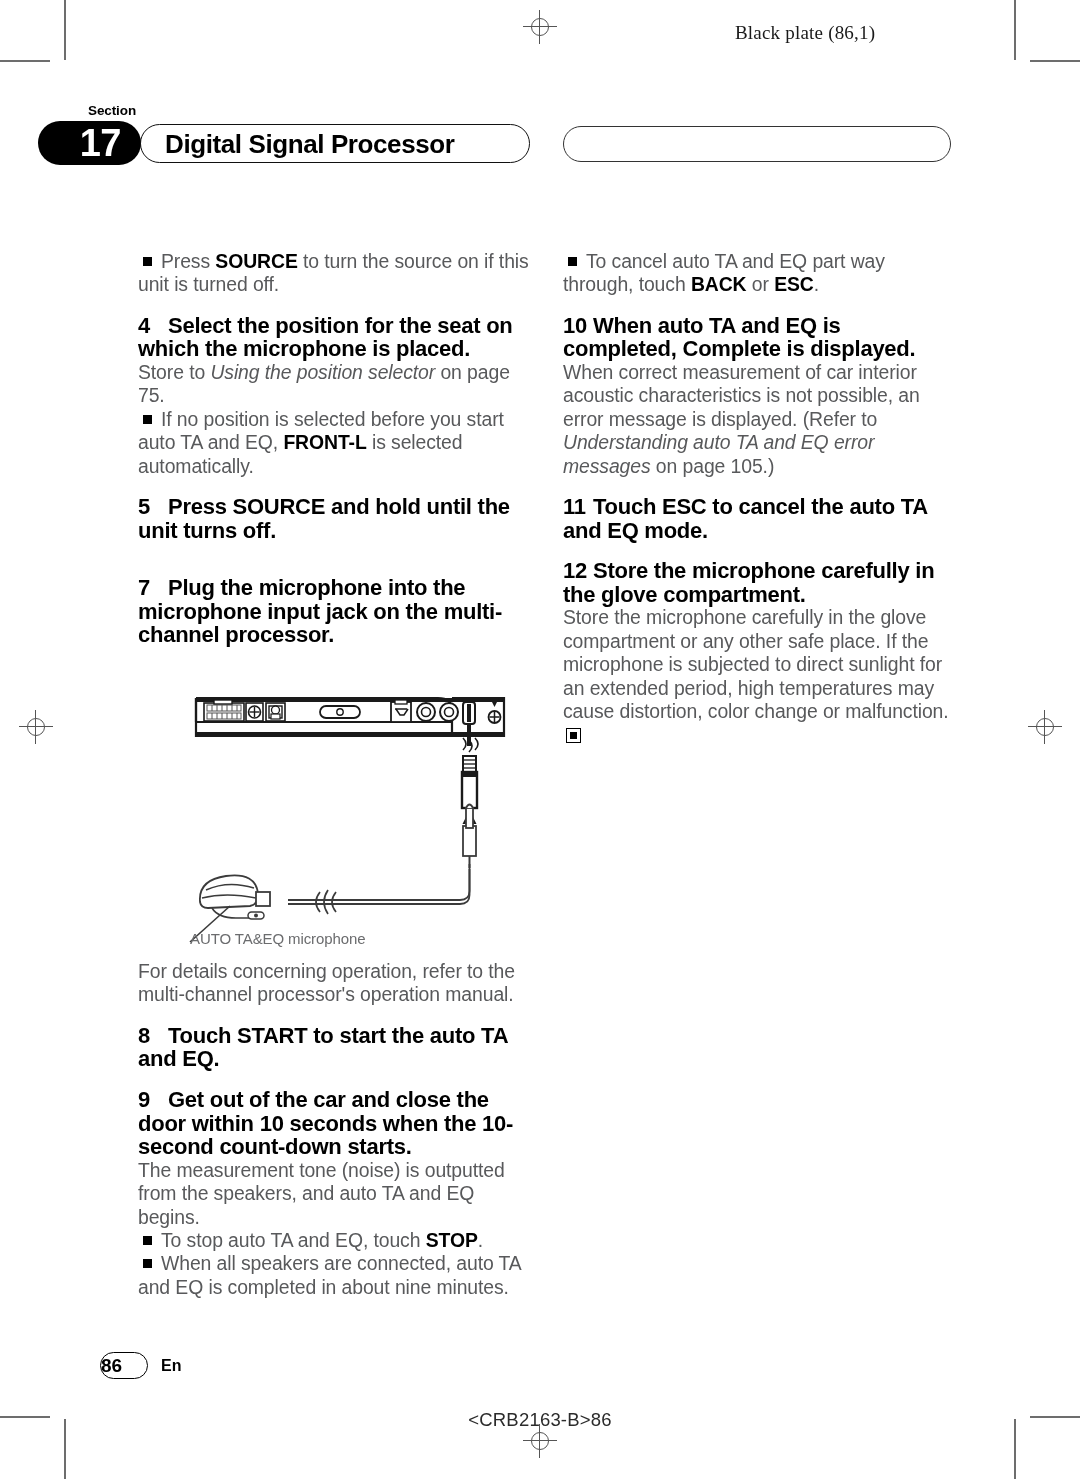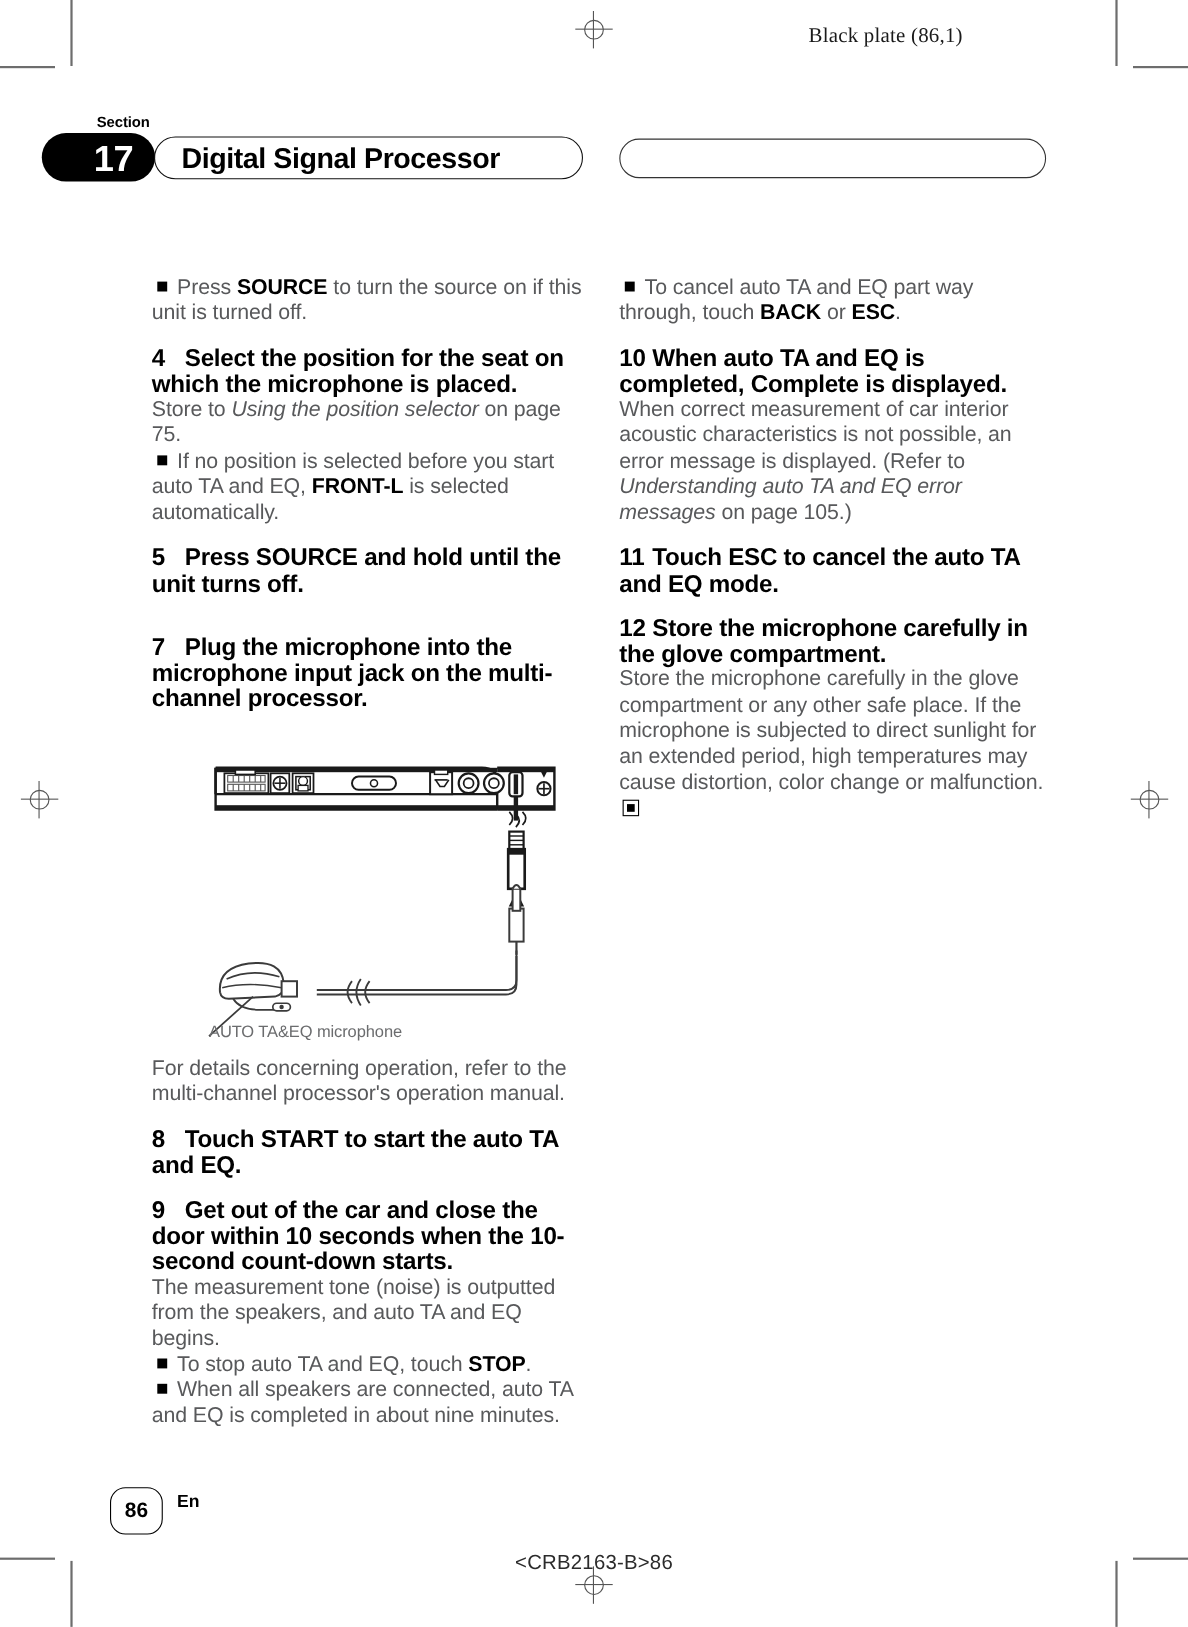--- a/index.html
+++ b/index.html
@@ -33,21 +33,21 @@
     position:absolute;left:88px;top:103px;
     font-size:13.5px;font-weight:bold;letter-spacing:-.1px;color:#000;
   }
   .secnum{
     position:absolute;left:38px;top:121px;width:103px;height:44px;
     background:#000;border-radius:22px;
     display:flex;align-items:center;justify-content:flex-end;
     box-sizing:border-box;padding-right:20px;
   }
   .secnum span{
-    color:#fff;font-size:33px;font-weight:bold;line-height:1;letter-spacing:-.5px;
+    color:#fff;font-size:38px;font-weight:bold;line-height:1;letter-spacing:-.5px;
   }
   .titlepill{
     position:absolute;left:140px;top:124px;width:390px;height:39px;
     border:1.6px solid #111;border-radius:20px;box-sizing:border-box;
     display:flex;align-items:center;padding-left:24px;
   }
   .titlepill span{font-size:26px;font-weight:bold;letter-spacing:-.4px;line-height:1;}
   .emptypill{
     position:absolute;left:563px;top:126px;width:388px;height:36px;
     border:1.4px solid #333;border-radius:19px;box-sizing:border-box;
@@ -84,23 +84,23 @@
 
   
   .figwrap{position:absolute;left:138px;top:676px;width:392px;height:290px;}
   .figcap{
     position:absolute;left:190px;top:930px;
     font-size:15px;color:#6b6c6e;letter-spacing:-.1px;
   }
 
   
   .pagepill{
-    position:absolute;left:100px;top:1352px;width:48px;height:43px;
+    position:absolute;left:100px;top:1352px;width:48px;height:27px;
     border:1.6px solid #000;border-radius:14px;box-sizing:border-box;
-    display:flex;align-items:center;justify-content:center;
+    display:flex;align-items:center;justify-content:flex-start;
   }
   .pagepill span{font-size:19px;font-weight:bold;line-height:1;}
   .langmark{
     position:absolute;left:161px;top:1357px;font-size:16px;font-weight:bold;
   }
   .partno{
     position:absolute;left:0;right:0;top:1409px;text-align:center;
     font-size:18.5px;color:#2b2b2b;letter-spacing:.2px;
   }
 </style>

